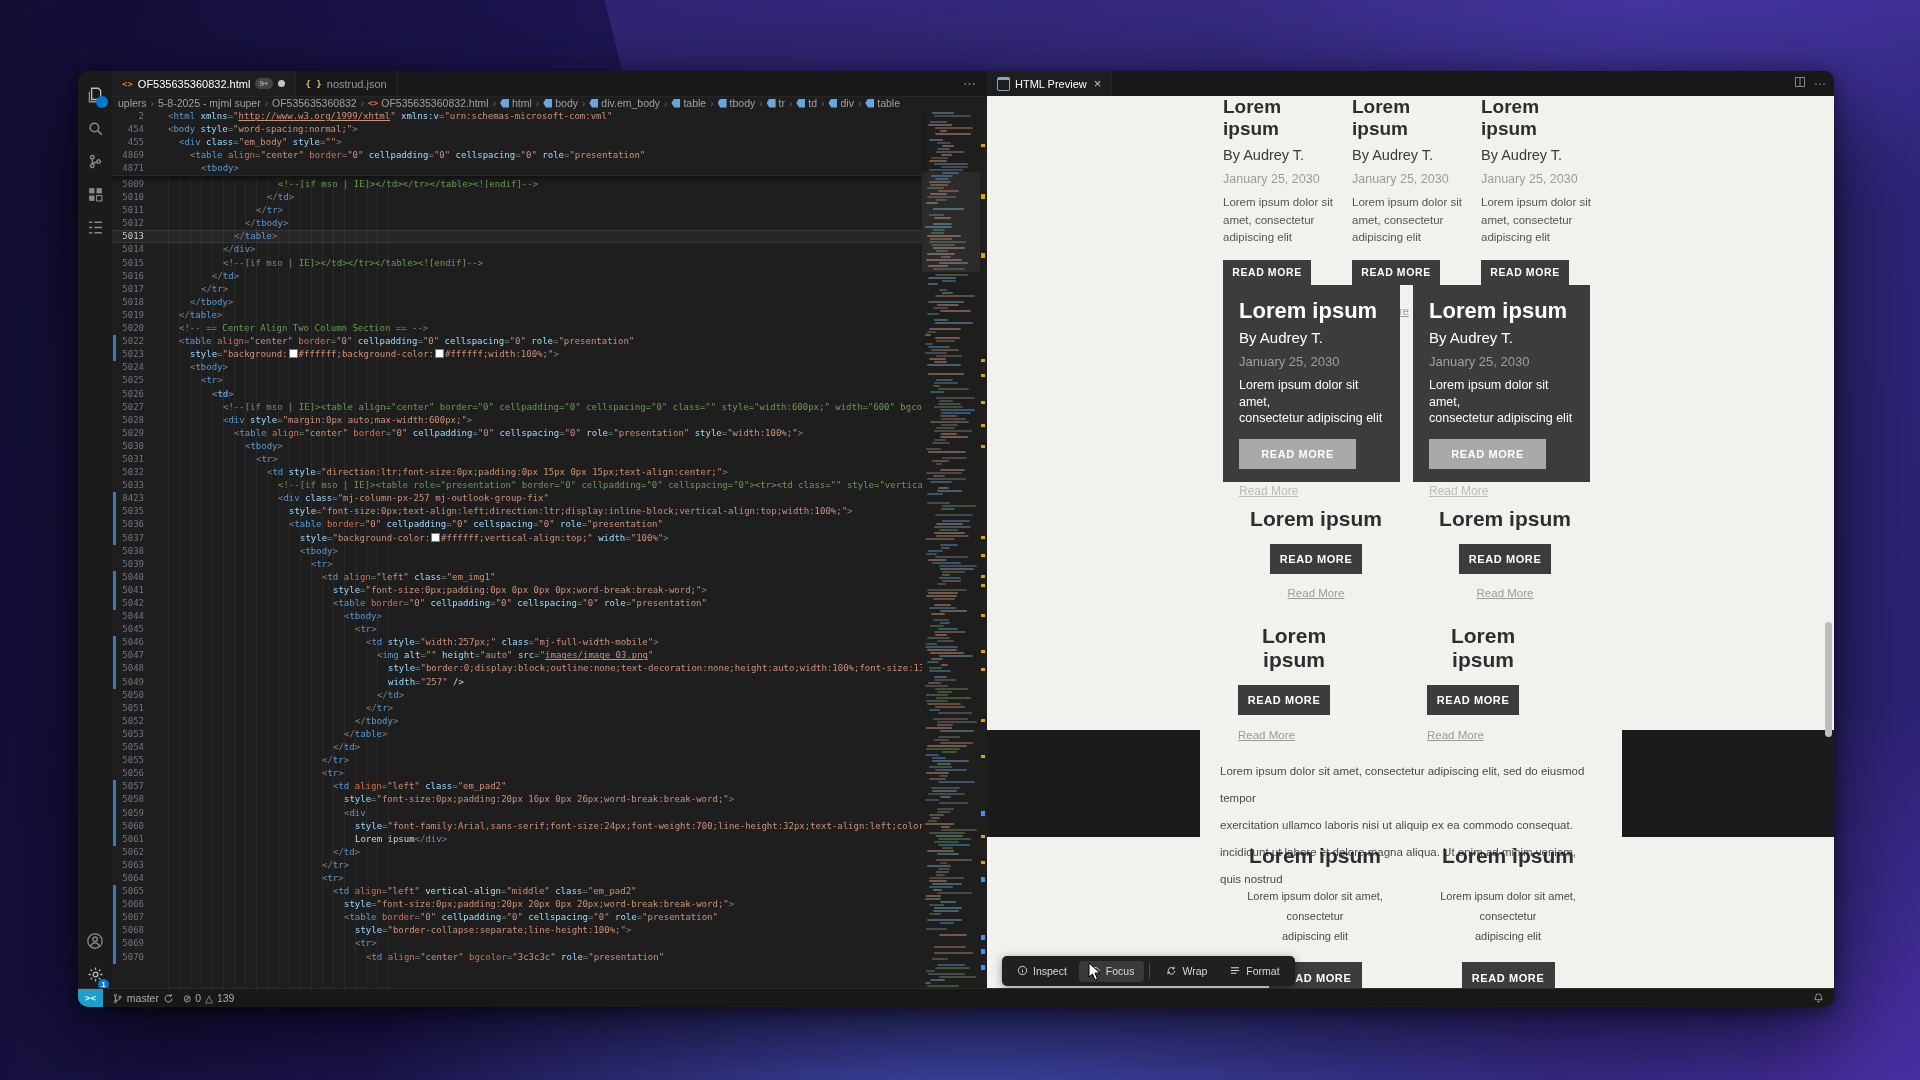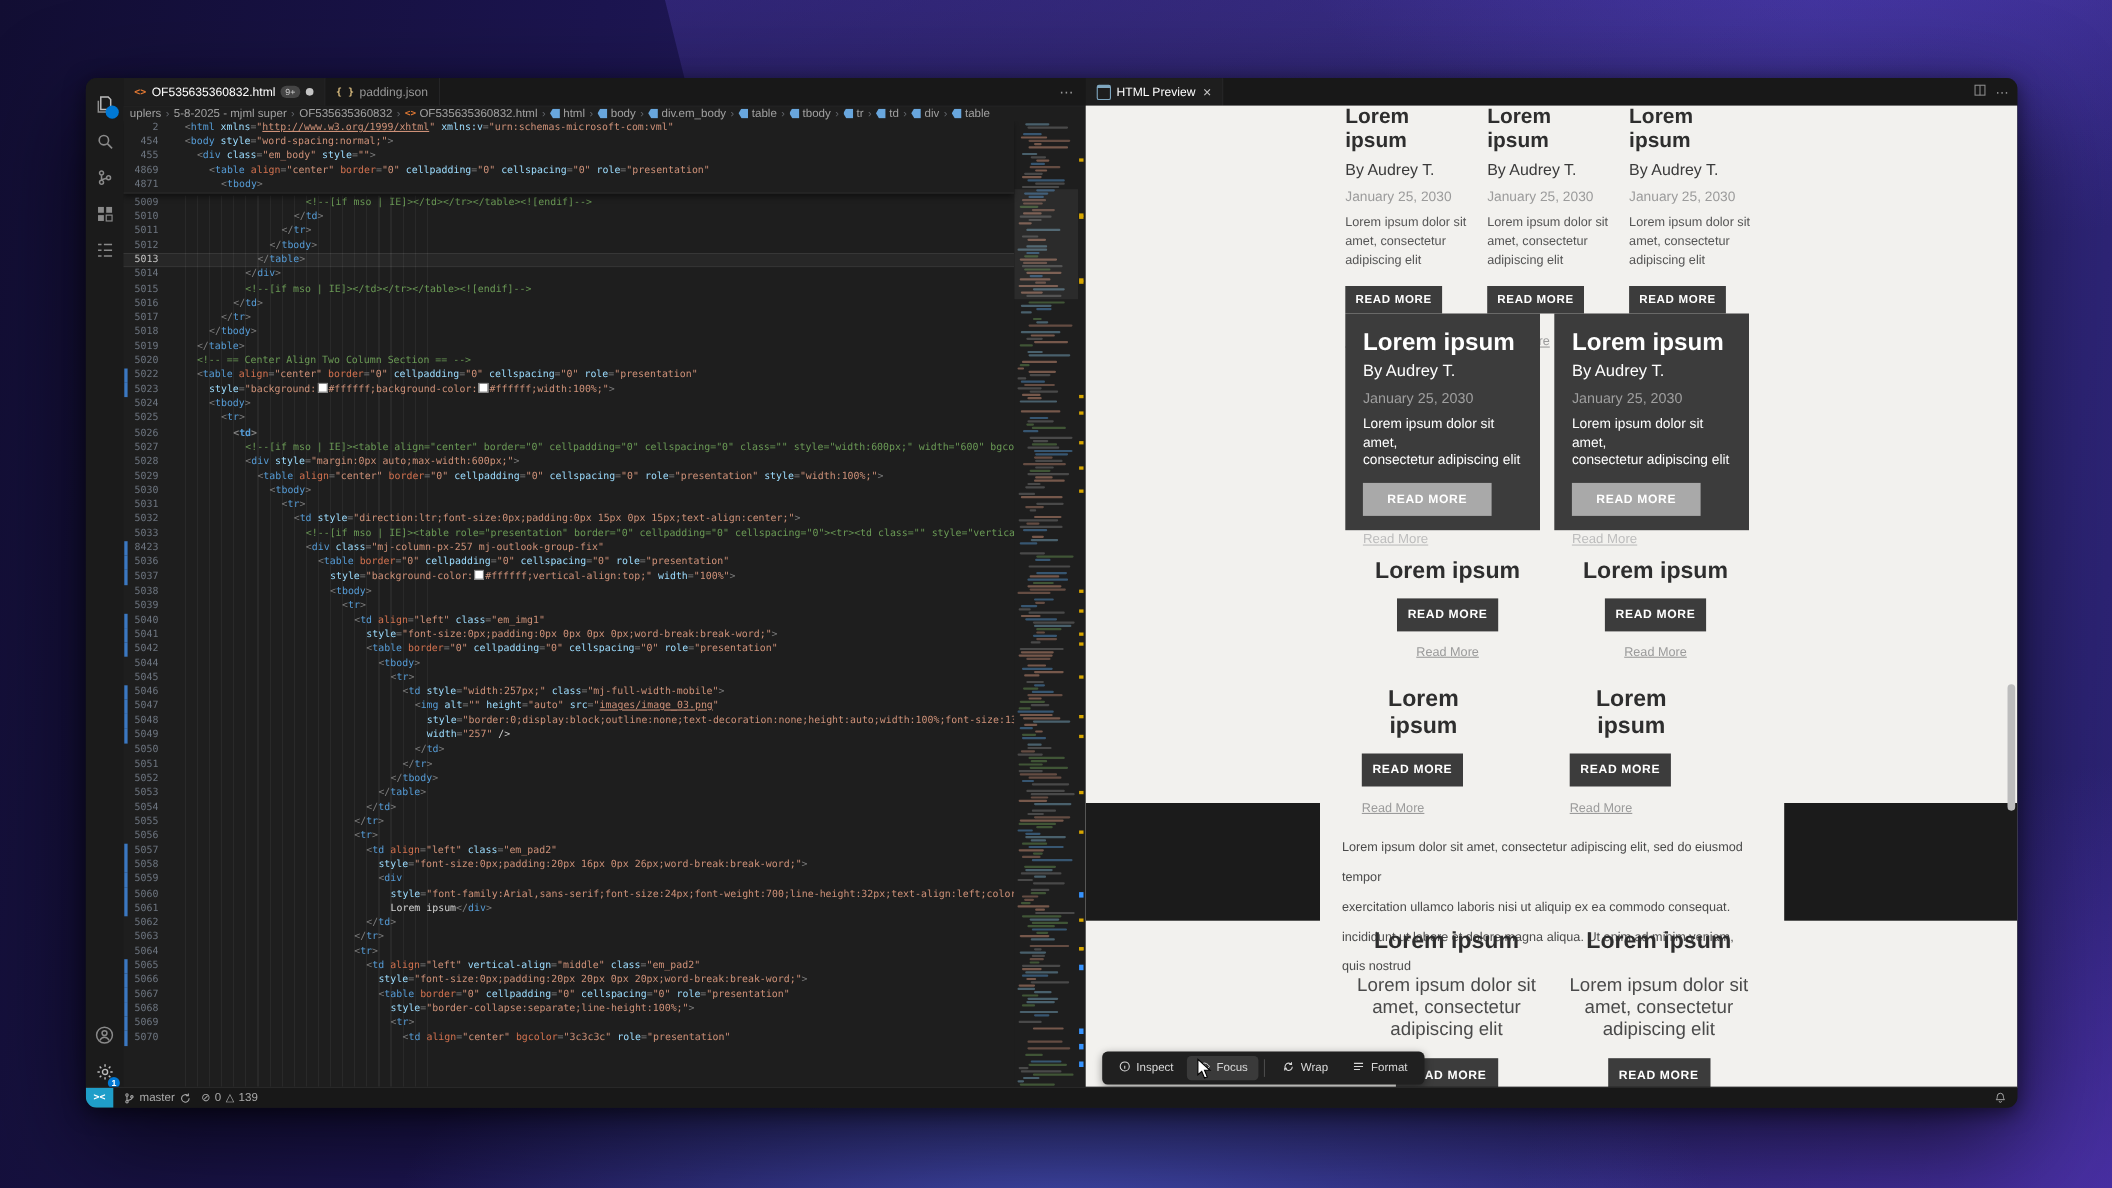--- a/index.html
+++ b/index.html
@@ -85,21 +85,21 @@
   .left-pair{left:251px;top:528px;gap:77px;}
   .left-pair .col{width:112px;text-align:left;}
   .left-pair h3{text-align:center;}
   .left-pair .btn{margin-bottom:10px;}
   .banner{left:0;top:634px;width:847px;height:107px;}
   .banner .blk{position:absolute;top:0;height:107px;background:#1b1b1b;}
   .banner .blk.l{left:0;width:213px;} .banner .blk.r{left:635px;width:212px;}
   .banner .para{position:absolute;left:233px;top:28px;width:370px;font-size:11.5px;line-height:27px;color:#4a4a4a;}
   .bottom-pair{left:238px;top:748px;gap:13px;}
   .bottom-pair .col{width:180px;}
-  .bottom-pair .body{font-size:17px;line-height:20px;color:#4a4a4a;margin:0 0 16px;}
+  .bottom-pair .body{font-size:11px;line-height:20px;color:#4a4a4a;margin:0 0 16px;}
   .bottom-pair h3{margin-bottom:18px;}
   .bottom-pair .btn{width:93px;line-height:32px;}
   .pv-toolbar{position:absolute;left:15px;top:860px;height:30px;background:#202020;border-radius:5px;display:flex;align-items:center;padding:0 4px;box-shadow:0 2px 8px rgba(0,0,0,.4);z-index:5;}
   .pv-btn{display:flex;align-items:center;gap:5px;color:#d8d8d8;font-size:10.5px;padding:4px 10px;border-radius:4px;margin:0 1px;}
   .pv-btn.on{background:#3a3a3a;}
   .pv-sep{width:1px;height:16px;background:#4a4a4a;margin:0 4px;}
   .pv-scrollbar{position:absolute;left:838px;top:526px;width:7px;height:115px;background:#bdbdbd;border-radius:4px;}
   .cursor{position:absolute;left:101px;top:866px;z-index:9;}
   
   .statusbar{position:absolute;left:0;bottom:0;width:100%;height:18px;background:#181818;border-top:1px solid #2b2b2b;display:flex;align-items:center;font-size:10.5px;color:#ababab;z-index:7;}
@@ -170,21 +170,21 @@
     <div class="leftcol">
       <div class="tabbar">
         <div class="tab active">
           <span class="tab-ico html">&lt;&gt;</span>
           <span>OF535635360832.html</span>
           <span class="tab-badge">9+</span>
           <span class="mod-dot"></span>
         </div>
         <div class="tab">
           <span class="tab-ico json">{ }</span>
-          <span>padding.json</span>
+          <span>nostrud.json</span>
         </div>
         <div class="tab-actions">⋯</div>
       </div>
       <div class="breadcrumb" id="breadcrumb">
           <span class="crumb">
             <span>uplers</span>
           </span>
           <span class="crumb-sep">›</span>
           <span class="crumb">
             <span>5-8-2025 - mjml super</span>
@@ -266,20 +266,21 @@
               <div class="code-line"><span class="ln">5025</span><span class="ct" style="padding-left: 45px;"><span class="tk-p">&lt;</span><span class="tk-t">tr</span><span class="tk-p">&gt;</span></span></div>
               <div class="code-line"><span class="ln">5026</span><span class="ct" style="padding-left: 56px; font-weight: bold;"><span class="tk-p">&lt;</span><span class="tk-t">td</span><span class="tk-p">&gt;</span></span></div>
               <div class="code-line"><span class="ln">5027</span><span class="ct" style="padding-left: 67px;"><span class="tk-c">&lt;!--[if mso | IE]&gt;&lt;table align="center" border="0" cellpadding="0" cellspacing="0" class="" style="width:600px;" width="600" bgcolor="#ffffff" &gt;&lt;tr&gt;&lt;td&gt;&lt;![endif]--&gt;</span></span></div>
               <div class="code-line"><span class="ln">5028</span><span class="ct" style="padding-left: 67px;"><span class="tk-p">&lt;</span><span class="tk-t">div</span><span class="tk-a"> style</span><span class="tk-p">=</span><span class="tk-s">"margin:0px auto;max-width:600px;"</span><span class="tk-p">&gt;</span></span></div>
               <div class="code-line"><span class="ln">5029</span><span class="ct" style="padding-left: 78px;"><span class="tk-p">&lt;</span><span class="tk-t">table</span><span class="tk-d"> align</span><span class="tk-p">=</span><span class="tk-s">"center"</span><span class="tk-d"> border</span><span class="tk-p">=</span><span class="tk-s">"0"</span><span class="tk-a"> cellpadding</span><span class="tk-p">=</span><span class="tk-s">"0"</span><span class="tk-a"> cellspacing</span><span class="tk-p">=</span><span class="tk-s">"0"</span><span class="tk-a"> role</span><span class="tk-p">=</span><span class="tk-s">"presentation"</span><span class="tk-a"> style</span><span class="tk-p">=</span><span class="tk-s">"width:100%;"</span><span class="tk-p">&gt;</span></span></div>
               <div class="code-line"><span class="ln">5030</span><span class="ct" style="padding-left: 89px;"><span class="tk-p">&lt;</span><span class="tk-t">tbody</span><span class="tk-p">&gt;</span></span></div>
               <div class="code-line"><span class="ln">5031</span><span class="ct" style="padding-left: 100px;"><span class="tk-p">&lt;</span><span class="tk-t">tr</span><span class="tk-p">&gt;</span></span></div>
               <div class="code-line"><span class="ln">5032</span><span class="ct" style="padding-left: 111px;"><span class="tk-p">&lt;</span><span class="tk-t">td</span><span class="tk-a"> style</span><span class="tk-p">=</span><span class="tk-s">"direction:ltr;font-size:0px;padding:0px 15px 0px 15px;text-align:center;"</span><span class="tk-p">&gt;</span></span></div>
               <div class="code-line"><span class="ln">5033</span><span class="ct" style="padding-left: 122px;"><span class="tk-c">&lt;!--[if mso | IE]&gt;&lt;table role="presentation" border="0" cellpadding="0" cellspacing="0"&gt;&lt;tr&gt;&lt;td class="" style="vertical-align:top;width:257px;" &gt;&lt;![endif]--&gt;</span></span></div>
               <div class="code-line chg"><span class="ln">8423</span><span class="ct" style="padding-left: 122px;"><span class="tk-p">&lt;</span><span class="tk-t">div</span><span class="tk-a"> class</span><span class="tk-p">=</span><span class="tk-s">"mj-column-px-257 mj-outlook-group-fix"</span></span></div>
+              <div class="code-line chg"><span class="ln">5035</span><span class="ct" style="padding-left: 133px;"><span class="tk-a">style</span><span class="tk-p">=</span><span class="tk-s">"font-size:0px;text-align:left;direction:ltr;display:inline-block;vertical-align:top;width:100%;"</span><span class="tk-p">&gt;</span></span></div>
               <div class="code-line chg"><span class="ln">5036</span><span class="ct" style="padding-left: 133px;"><span class="tk-p">&lt;</span><span class="tk-t">table</span><span class="tk-d"> border</span><span class="tk-p">=</span><span class="tk-s">"0"</span><span class="tk-a"> cellpadding</span><span class="tk-p">=</span><span class="tk-s">"0"</span><span class="tk-a"> cellspacing</span><span class="tk-p">=</span><span class="tk-s">"0"</span><span class="tk-a"> role</span><span class="tk-p">=</span><span class="tk-s">"presentation"</span></span></div>
               <div class="code-line chg"><span class="ln">5037</span><span class="ct" style="padding-left: 144px;"><span class="tk-a">style</span><span class="tk-p">=</span><span class="tk-s">"background-color:</span><span class="swatch" style="background: rgb(255, 255, 255);"></span><span class="tk-s">#ffffff;vertical-align:top;"</span><span class="tk-a"> width</span><span class="tk-p">=</span><span class="tk-s">"100%"</span><span class="tk-p">&gt;</span></span></div>
               <div class="code-line"><span class="ln">5038</span><span class="ct" style="padding-left: 144px;"><span class="tk-p">&lt;</span><span class="tk-t">tbody</span><span class="tk-p">&gt;</span></span></div>
               <div class="code-line"><span class="ln">5039</span><span class="ct" style="padding-left: 155px;"><span class="tk-p">&lt;</span><span class="tk-t">tr</span><span class="tk-p">&gt;</span></span></div>
               <div class="code-line chg"><span class="ln">5040</span><span class="ct" style="padding-left: 166px;"><span class="tk-p">&lt;</span><span class="tk-t">td</span><span class="tk-d"> align</span><span class="tk-p">=</span><span class="tk-s">"left"</span><span class="tk-a"> class</span><span class="tk-p">=</span><span class="tk-s">"em_img1"</span></span></div>
               <div class="code-line chg"><span class="ln">5041</span><span class="ct" style="padding-left: 177px;"><span class="tk-a">style</span><span class="tk-p">=</span><span class="tk-s">"font-size:0px;padding:0px 0px 0px 0px;word-break:break-word;"</span><span class="tk-p">&gt;</span></span></div>
               <div class="code-line chg"><span class="ln">5042</span><span class="ct" style="padding-left: 177px;"><span class="tk-p">&lt;</span><span class="tk-t">table</span><span class="tk-d"> border</span><span class="tk-p">=</span><span class="tk-s">"0"</span><span class="tk-a"> cellpadding</span><span class="tk-p">=</span><span class="tk-s">"0"</span><span class="tk-a"> cellspacing</span><span class="tk-p">=</span><span class="tk-s">"0"</span><span class="tk-a"> role</span><span class="tk-p">=</span><span class="tk-s">"presentation"</span></span></div>
               <div class="code-line"><span class="ln">5044</span><span class="ct" style="padding-left: 188px;"><span class="tk-p">&lt;</span><span class="tk-t">tbody</span><span class="tk-p">&gt;</span></span></div>
               <div class="code-line"><span class="ln">5045</span><span class="ct" style="padding-left: 199px;"><span class="tk-p">&lt;</span><span class="tk-t">tr</span><span class="tk-p">&gt;</span></span></div>
               <div class="code-line chg"><span class="ln">5046</span><span class="ct" style="padding-left: 210px;"><span class="tk-p">&lt;</span><span class="tk-t">td</span><span class="tk-a"> style</span><span class="tk-p">=</span><span class="tk-s">"width:257px;"</span><span class="tk-a"> class</span><span class="tk-p">=</span><span class="tk-s">"mj-full-width-mobile"</span><span class="tk-p">&gt;</span></span></div>

